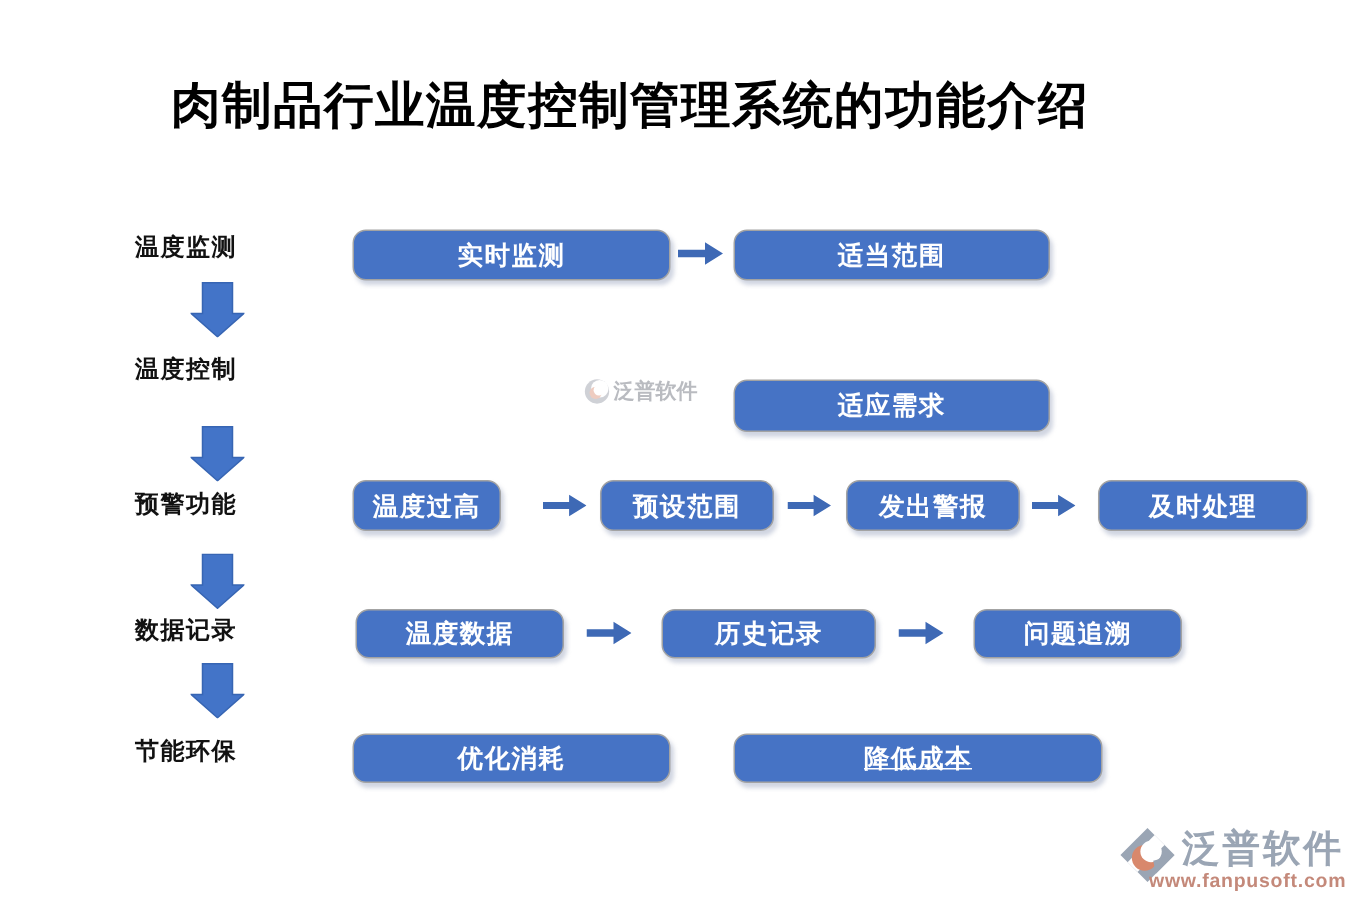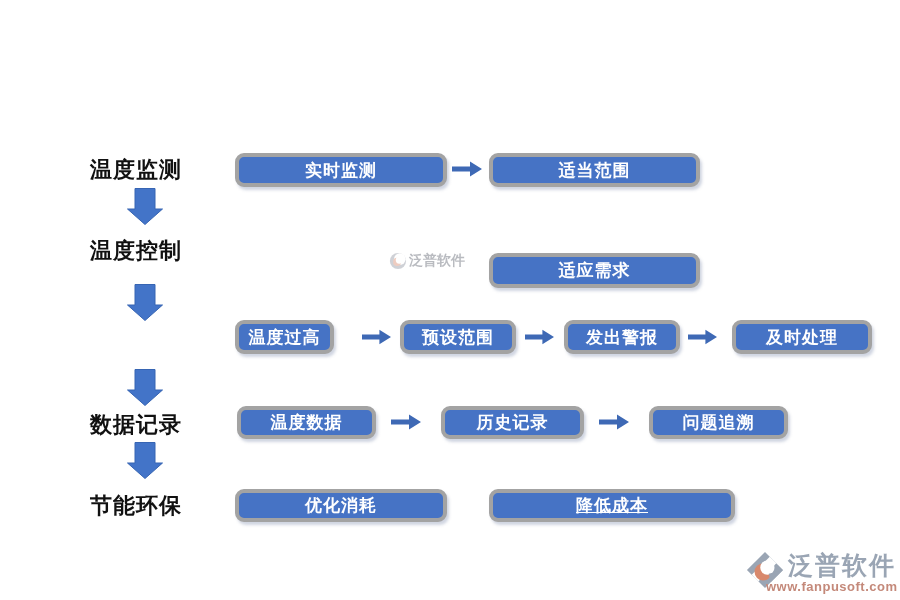--- a/index.html
+++ b/index.html
@@ -8,27 +8,27 @@
     font-family:"Liberation Sans","DejaVu Sans",sans-serif;
   }
   .abs{position:absolute;}
   
   #title{
     left:0;top:48px;width:840px;text-align:center;
     font-size:33px;font-weight:bold;color:#000;letter-spacing:1px;
   }
   
   .stage-label{
-    left:90px;width:110px;font-size:22px;font-weight:bold;color:#111;
+    left:90px;width:110px;font-size:16px;font-weight:bold;color:#111;
     letter-spacing:1px;white-space:nowrap;
   }
   
   .flow-box{
     background:#4673C5;
-    border:4px solid #a3a3a3;
+    border:1px solid #a3a3a3;
     border-radius:9px;
     box-shadow:2px 3px 3px rgba(150,162,188,0.45);
     color:#ffffff;font-size:17px;font-weight:bold;letter-spacing:1px;
     display:flex;align-items:center;justify-content:center;
     box-sizing:border-box;white-space:nowrap;
   }
   
   .harrow{display:block;}
   .harrow path{fill:#3E69B5;}
   
@@ -49,23 +49,25 @@
   #logo .logo-url{
     position:absolute;left:20px;top:30px;width:128px;text-align:right;
     font-size:13px;font-weight:bold;color:#C4897A;letter-spacing:0.5px;white-space:nowrap;
   }
 </style>
 </head>
 <body>
 
 <div id="canvas">
 
+  <div class="abs" id="title">肉制品行业温度控制管理系统的功能介绍</div>
 
   <div class="abs stage-label" style="top:155px;">温度监测</div>
   <div class="abs stage-label" style="top:236px;">温度控制</div>
+  <div class="abs stage-label" style="top:326px;">预警功能</div>
   <div class="abs stage-label" style="top:410px;">数据记录</div>
   <div class="abs stage-label" style="top:491px;">节能环保</div>
 
   <svg class="abs varrow" style="left:127px;top:188px;" width="36" height="37" viewBox="0 0 36 37">
       <path d="M8 0.5 H28 V21 H35.5 L18 36.5 L0.5 21 H8 Z"></path>
     </svg>
   <svg class="abs varrow" style="left:127px;top:284px;" width="36" height="37" viewBox="0 0 36 37">
       <path d="M8 0.5 H28 V21 H35.5 L18 36.5 L0.5 21 H8 Z"></path>
     </svg>
   <svg class="abs varrow" style="left:127px;top:369px;" width="36" height="37" viewBox="0 0 36 37">

